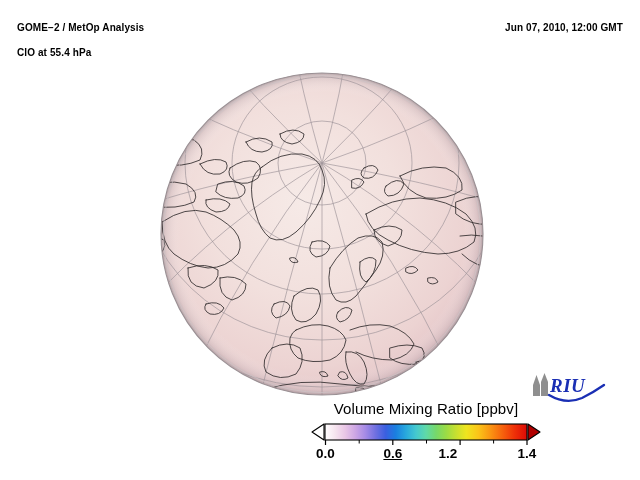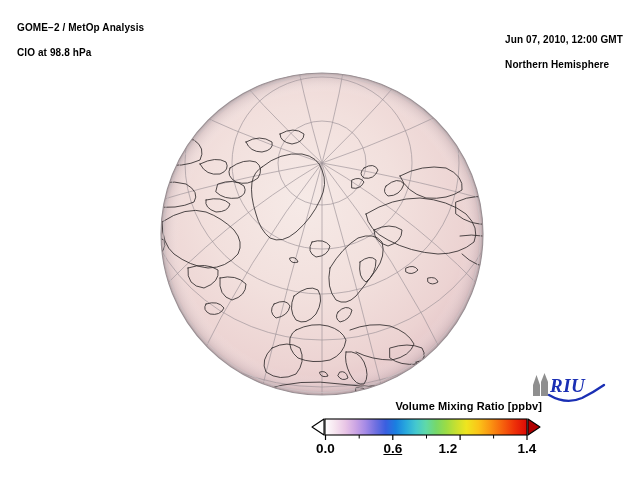--- a/index.html
+++ b/index.html
@@ -26,22 +26,22 @@
   
   .header-left {
     position: absolute;
     left: 17px;
     top: 15px;
     text-align: left;
   }
   .header-right {
     position: absolute;
     right: 17px;
-    top: 27px;
-    text-align: left;
+    top: 15px;
+    text-align: center;
   }
   .header-line {
     font-size: 10px;
     font-weight: bold;
     line-height: 25px;
     white-space: nowrap;
     letter-spacing: 0.1px;
   }
 
   
@@ -73,23 +73,23 @@
   }
 
   
   .colorbar-block {
     position: absolute;
     left: 310px;
     top: 400px;
     width: 232px;
   }
   .colorbar-title {
-    font-size: 11px;
-    font-weight: bold;
-    text-align: right;
+    font-size: 15px;
+    font-weight: normal;
+    text-align: center;
     white-space: nowrap;
     margin-bottom: 5px;
     letter-spacing: 0.1px;
   }
   .colorbar-svg {
     display: block;
     width: 232px;
     height: 24px;
   }
   .colorbar-ticklabels {
@@ -123,26 +123,25 @@
   }
   .logo-svg { display: block; }
 </style>
 </head>
 <body>
 
 <div class="plot-root">
 
   <div class="header-left">
     <div class="header-line">GOME−2 / MetOp Analysis</div>
-    <div class="header-line">ClO at 98.8 hPa</div>
+    <div class="header-line">ClO at 55.4 hPa</div>
   </div>
 
   <div class="header-right">
     <div class="header-line">Jun 07, 2010, 12:00 GMT</div>
-    <div class="header-line">Northern Hemisphere</div>
   </div>
 
   <div class="globe-wrap">
     <svg class="globe-svg" viewBox="0 0 324 324" xmlns="http://www.w3.org/2000/svg">
       <defs>
         <radialGradient id="globeFill" cx="44%" cy="40%" r="66%">
           <stop offset="0%" stop-color="#f6eae7"></stop>
           <stop offset="45%" stop-color="#f2e0dd"></stop>
           <stop offset="78%" stop-color="#ecd3d2"></stop>
           <stop offset="94%" stop-color="#e4c5c8"></stop>

